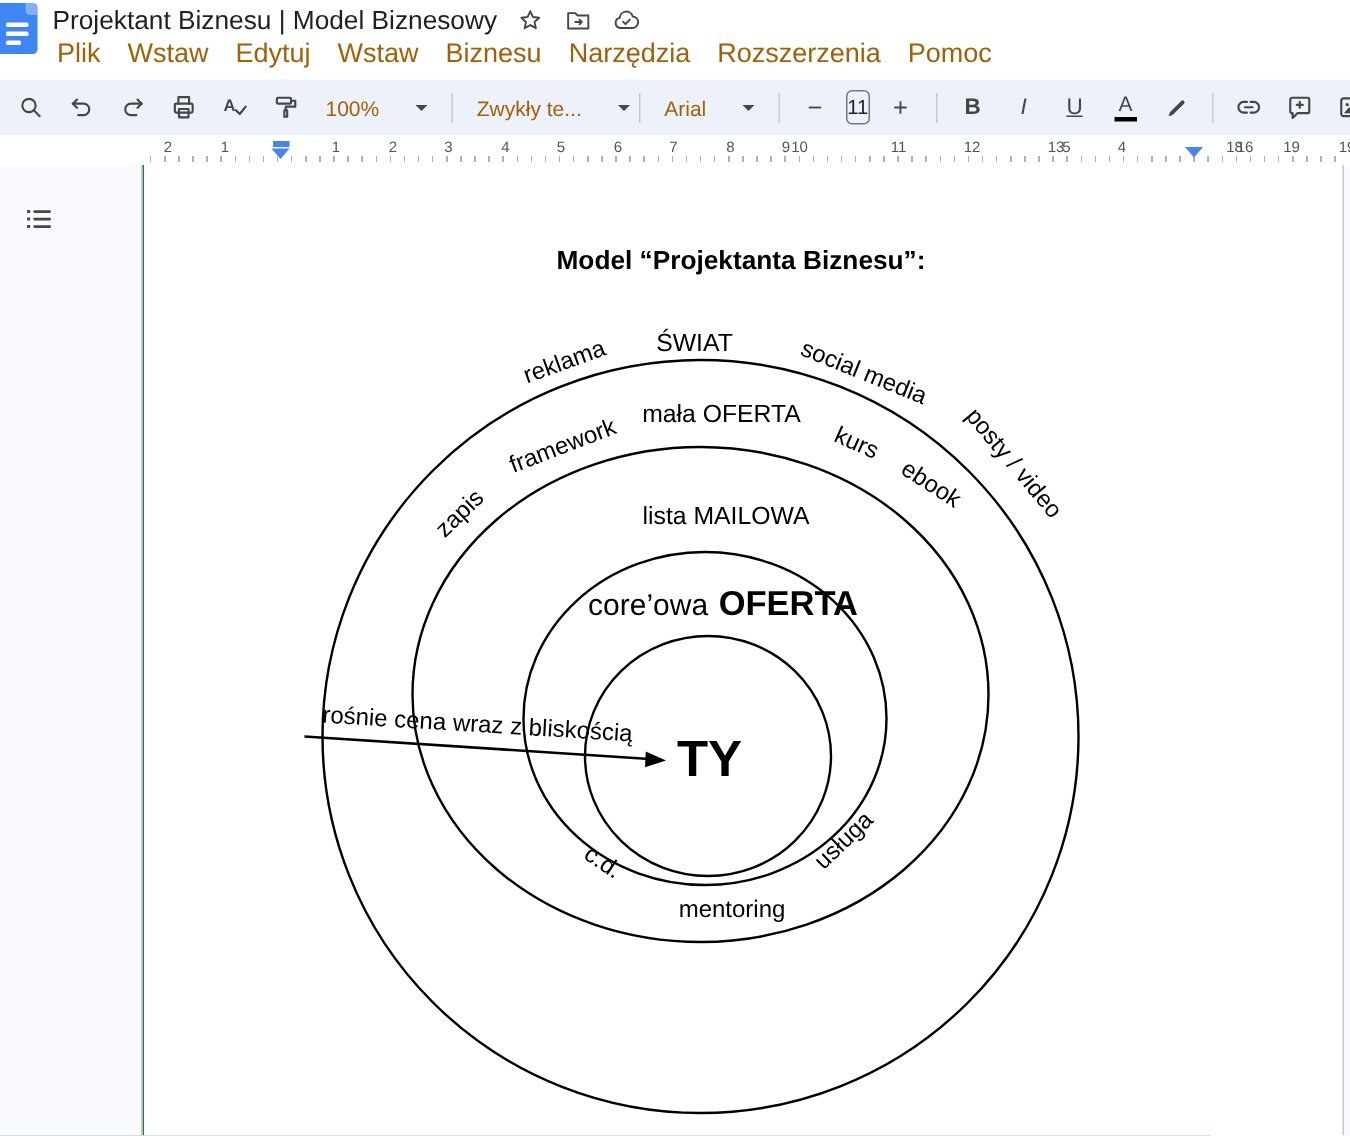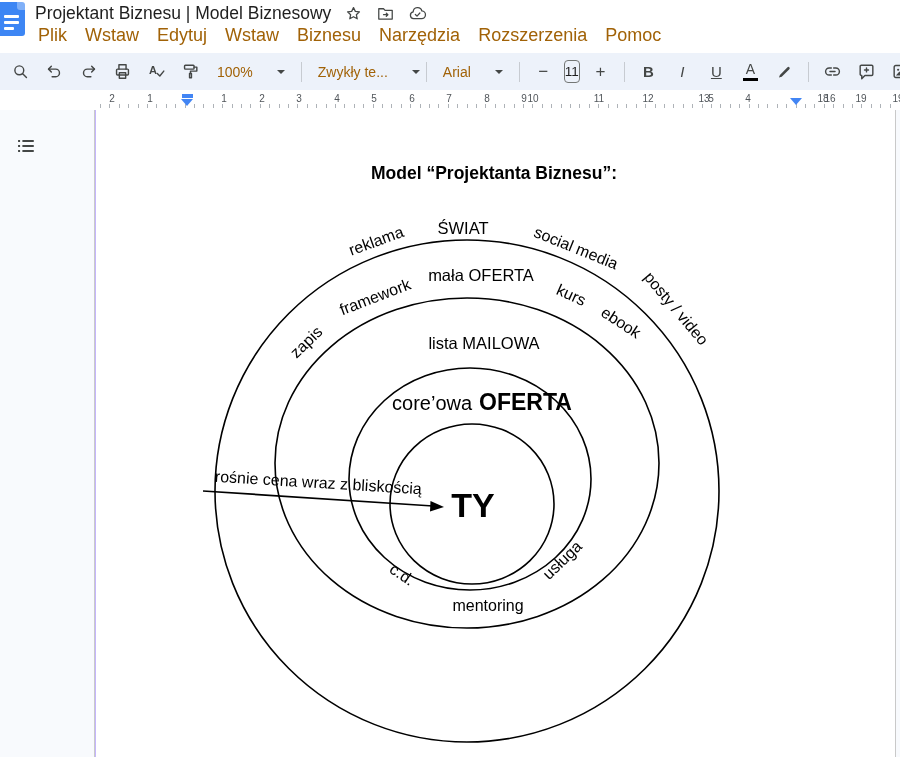--- a/index.html
+++ b/index.html
@@ -42,21 +42,21 @@
   .ruler { position:absolute; left:0; top:93px; width:900px; height:17px; background:#fff; }
   .ruler .ticks { position:absolute; left:100px; right:2px; bottom:2px; height:4px;
      background:repeating-linear-gradient(90deg,#9aa0a6 0 1px,transparent 1px 9.4px); opacity:.8; }
   .rnum { position:absolute; top:0; transform:translateX(-50%); font-size:10px; color:#50555a; }
   .ind-left { position:absolute; left:181px; top:1px; width:12px; height:14px; }
   .ind-left .fbar { width:11px; height:4px; background:#4285f4; margin-left:.5px; }
   .ind-left .tri  { width:0; height:0; border-left:6px solid transparent; border-right:6px solid transparent; border-top:7px solid #4285f4; margin-top:1px; }
   .ind-right { position:absolute; left:790px; top:5px; width:0; height:0; border-left:6px solid transparent; border-right:6px solid transparent; border-top:7px solid #4285f4; }
 
   
-  .content { position:absolute; left:0; top:110px; width:807px; height:647px; background:#c4b5fd; }
+  .content { position:absolute; left:0; top:110px; width:807px; height:647px; background:#15803d; }
   .outline-panel { position:absolute; left:0; top:0; width:95px; height:647px; background:#f8fafd; border-right:1px solid #c9c9c9; }
   .outline-btn { position:absolute; left:14px; top:24px; width:24px; height:24px; display:flex; align-items:center; justify-content:center; border-radius:50%; }
   .page { position:absolute; left:96px; top:0; width:799px; height:647px; background:#fff; }
   .right-strip { position:absolute; left:895px; top:0; width:5px; height:647px; background:#f8fafd; border-left:1px solid #c9c9c9; }
   .drawing { position:absolute; left:0; top:0; width:900px; height:647px; }
 
   .drawing text { fill:#000; font-family:"Liberation Sans", sans-serif; }
   .heading { font-size:17.5px; font-weight:700; }
   .ring-label { font-size:16px; }
   .ring-label-lg { font-size:16.5px; }

